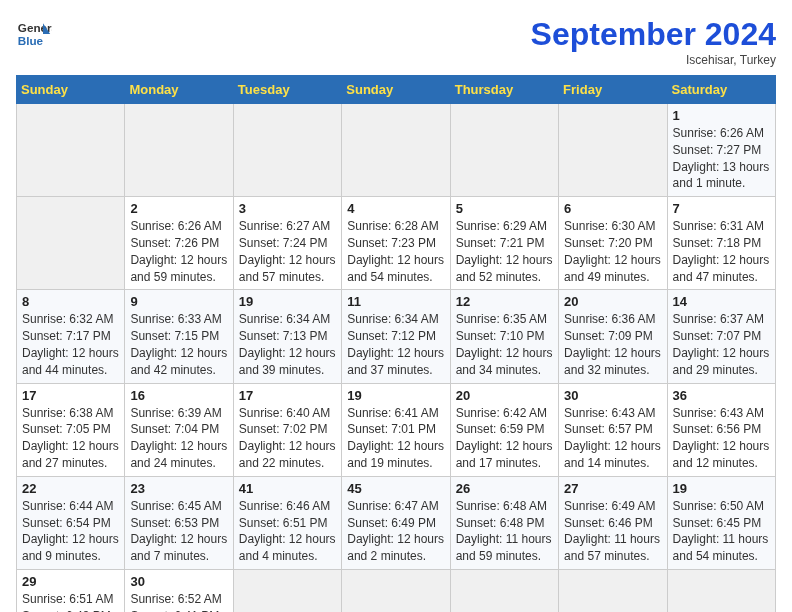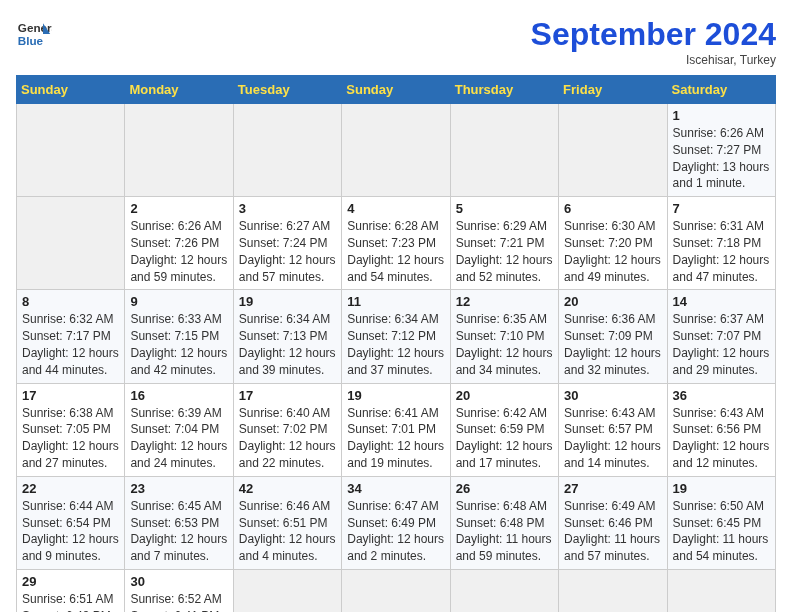--- a/index.html
+++ b/index.html
@@ -211,25 +211,25 @@
       <tr>
         <td>
           <span class="day-num">22</span>
           <div class="day-info">Sunrise: 6:44 AM<br>Sunset: 6:54 PM<br>Daylight: 12 hours and 9 minutes.</div>
         </td>
         <td>
           <span class="day-num">23</span>
           <div class="day-info">Sunrise: 6:45 AM<br>Sunset: 6:53 PM<br>Daylight: 12 hours and 7 minutes.</div>
         </td>
         <td>
-          <span class="day-num">42</span>
+          <span class="day-num">41</span>
           <div class="day-info">Sunrise: 6:46 AM<br>Sunset: 6:51 PM<br>Daylight: 12 hours and 4 minutes.</div>
         </td>
         <td>
-          <span class="day-num">34</span>
+          <span class="day-num">45</span>
           <div class="day-info">Sunrise: 6:47 AM<br>Sunset: 6:49 PM<br>Daylight: 12 hours and 2 minutes.</div>
         </td>
         <td>
           <span class="day-num">26</span>
           <div class="day-info">Sunrise: 6:48 AM<br>Sunset: 6:48 PM<br>Daylight: 11 hours and 59 minutes.</div>
         </td>
         <td>
           <span class="day-num">27</span>
           <div class="day-info">Sunrise: 6:49 AM<br>Sunset: 6:46 PM<br>Daylight: 11 hours and 57 minutes.</div>
         </td>

